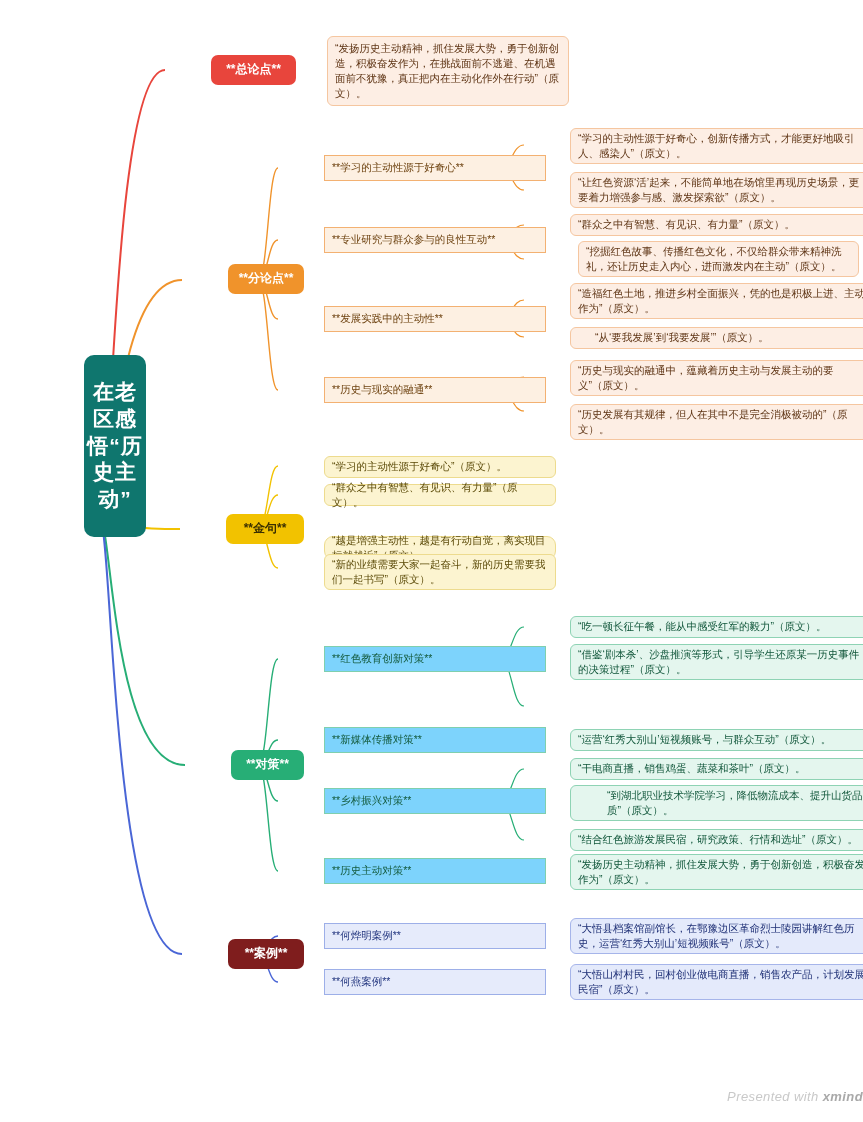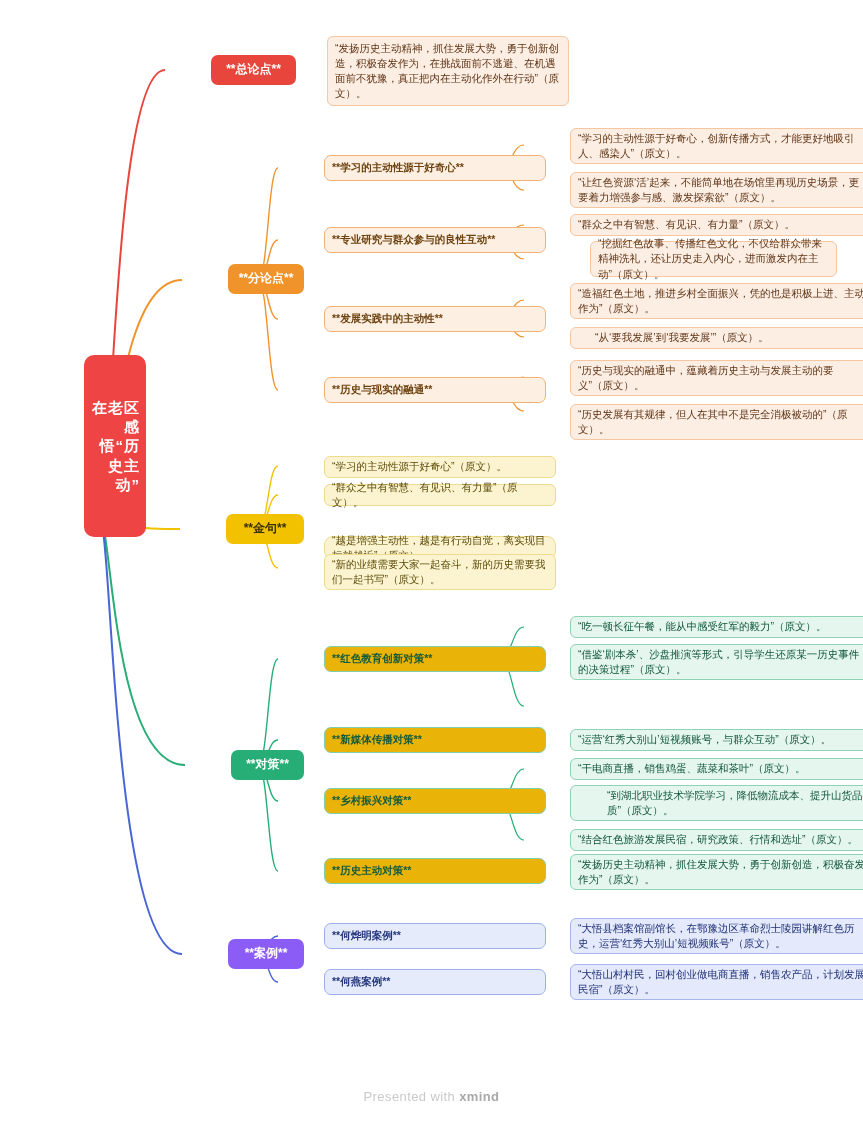--- a/index.html
+++ b/index.html
@@ -27,28 +27,28 @@
     font-size: 11px;
     line-height: 1.45;
     border-radius: 6px;
     padding: 5px 7px;
     white-space: pre-wrap;
     word-break: break-all;
     margin-left: 46px;
   }
   
   .root {
-    background: #ef4444;
+    background: #0f766e;
     color: #ffffff;
     border-radius: 10px;
-    font-size: 15px;
+    font-size: 21px;
     font-weight: bold;
     line-height: 1.28;
     letter-spacing: 1px;
-    text-align: right;
+    text-align: center;
     display: flex;
     align-items: center;
     justify-content: center;
     padding: 10px 6px;
   }
   
   .b1 {
     font-weight: bold;
     font-size: 12px;
     color: #ffffff;
@@ -56,58 +56,58 @@
     text-align: center;
     display: flex;
     align-items: center;
     justify-content: center;
     padding: 6px 8px;
   }
   .b1.red    { background: #e8453c; }
   .b1.orange { background: #f0932b; }
   .b1.yellow { background: #f2c200; color: #3a2f00; }
   .b1.green  { background: #27ae76; }
-  .b1.blue   { background: #8b5cf6; }
+  .b1.blue   { background: #7f1d1d; }
 
   
   .b2 {
     font-size: 10.5px;
     border: 1px solid;
-    border-radius: 7px;
+    border-radius: 0;
     display: flex;
     align-items: center;
     padding: 5px 7px;
-    font-weight: bold;
   }
   .b2.orange { background: #fdf0e2; border-color: #f3b172; color: #6d4210; }
-  .b2.green  { background: #eab308; border-color: #7fcfae; color: #135a3c; }
+  .b2.green  { background: #7dd3fc; border-color: #7fcfae; color: #135a3c; }
   .b2.blue   { background: #e6ebfb; border-color: #9dafe8; color: #23367f; }
 
   
   .leaf {
     font-size: 10.5px;
     border: 1px solid;
     border-radius: 6px;
     display: flex;
     align-items: center;
   }
   .leaf.peach  { background: #fdeee4; border-color: #f5c6a0; color: #5e3414; }
   .leaf.yellow { background: #fcf4d0; border-color: #eddb8e; color: #5b4a08; }
   .leaf.green  { background: #e4f6ee; border-color: #8ed3b4; color: #10563a; }
   .leaf.blue   { background: #e4eafb; border-color: #a6b5ea; color: #1f3076; }
 
   .footer {
     position: absolute;
     left: 0;
     bottom: 18px;
     width: 863px;
-    text-align: center;
+    text-align: right;
     font-size: 13px;
     color: #c9c9c9;
     letter-spacing: .4px;
+    font-style: italic;
   }
   .footer b { color: #a9a9a9; }
 </style>
 </head>
 <body>
 
 <div id="canvas">
 
   <svg id="links">
 
@@ -167,21 +167,21 @@
   <div class="node leaf peach" style="left:281px; top:36px; width:242px; height:70px;">“发扬历史主动精神，抓住发展大势，勇于创新创造，积极奋发作为，在挑战面前不逃避、在机遇面前不犹豫，真正把内在主动化作外在行动”（原文）。</div>
 
   <div class="node b1 orange" style="left:182px; top:264px; width:76px; height:30px;">**分论点**</div>
 
   <div class="node b2 orange" style="left:278px; top:155px; width:222px; height:26px;">**学习的主动性源于好奇心**</div>
   <div class="node leaf peach" style="left:524px; top:128px; width:305px; height:36px;">“学习的主动性源于好奇心，创新传播方式，才能更好地吸引人、感染人”（原文）。</div>
   <div class="node leaf peach" style="left:524px; top:172px; width:305px; height:36px;">“让红色资源‘活’起来，不能简单地在场馆里再现历史场景，更要着力增强参与感、激发探索欲”（原文）。</div>
 
   <div class="node b2 orange" style="left:278px; top:227px; width:222px; height:26px;">**专业研究与群众参与的良性互动**</div>
   <div class="node leaf peach" style="left:524px; top:214px; width:305px; height:22px;">“群众之中有智慧、有见识、有力量”（原文）。</div>
-  <div class="node leaf peach" style="left:544px; top:241px; width:247px; height:36px;">“挖掘红色故事、传播红色文化，不仅给群众带来精神洗礼，还让历史走入内心，进而激发内在主动”（原文）。</div>
+  <div class="node leaf peach" style="left:532px; top:241px; width:281px; height:36px;">“挖掘红色故事、传播红色文化，不仅给群众带来精神洗礼，还让历史走入内心，进而激发内在主动”（原文）。</div>
 
   <div class="node b2 orange" style="left:278px; top:306px; width:222px; height:26px;">**发展实践中的主动性**</div>
   <div class="node leaf peach" style="left:524px; top:283px; width:305px; height:36px;">“造福红色土地，推进乡村全面振兴，凭的也是积极上进、主动作为”（原文）。</div>
   <div class="node leaf peach" style="left:524px; top:327px; width:305px; height:22px;padding-left:24px;">“从‘要我发展’到‘我要发展’”（原文）。</div>
 
   <div class="node leaf peach" style="left:524px; top:360px; width:305px; height:36px;">“历史与现实的融通中，蕴藏着历史主动与发展主动的要义”（原文）。</div>
   <div class="node b2 orange" style="left:278px; top:377px; width:222px; height:26px;">**历史与现实的融通**</div>
   <div class="node leaf peach" style="left:524px; top:404px; width:305px; height:36px;">“历史发展有其规律，但人在其中不是完全消极被动的”（原文）。</div>
 
   <div class="node b1 yellow" style="left:180px; top:514px; width:78px; height:30px;">**金句**</div>

